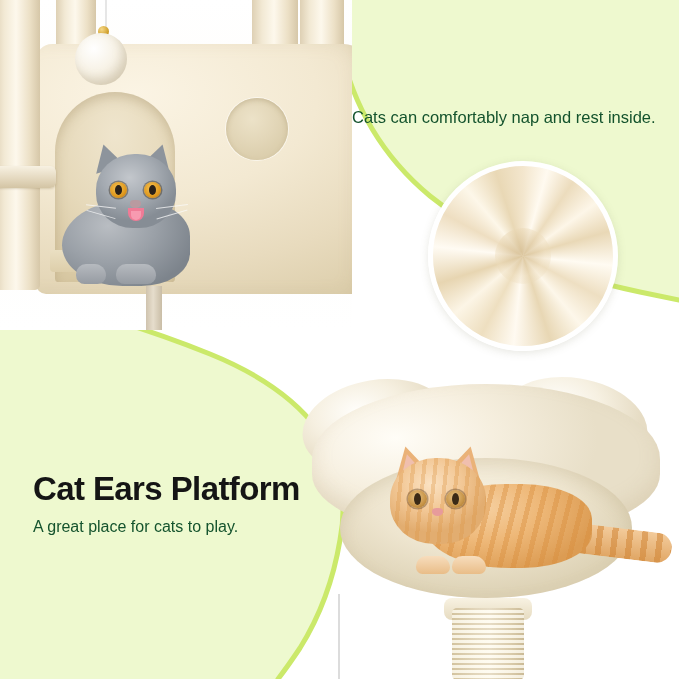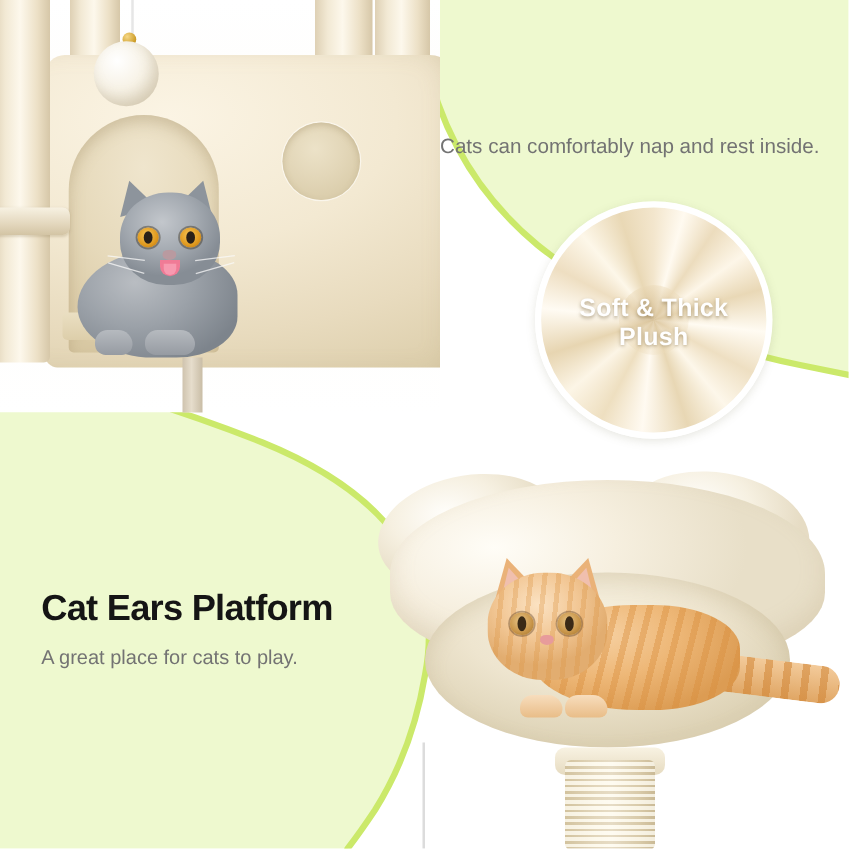--- a/index.html
+++ b/index.html
@@ -225,25 +225,25 @@
     letter-spacing:.2px;
     text-shadow:0 1px 3px rgba(120,100,60,.55);
   }
 
   
   .heading{
     position:absolute;color:#151515;font-weight:700;line-height:1.05;
     letter-spacing:-.6px;white-space:nowrap;
   }
   .subheading{
-    position:absolute;color:#737373;font-weight:400;white-space:nowrap;
+    position:absolute;color:#14532d;font-weight:400;white-space:nowrap;
   }
   #condo-title{left:352px;top:58px;font-size:37px;}
   #condo-sub  {left:352px;top:108px;font-size:16.5px;}
-  #ears-title {left:33px; top:472px;font-size:29px;}
+  #ears-title {left:33px; top:472px;font-size:33px;}
   #ears-sub   {left:33px; top:518px;font-size:16px;text-align:right;}
 </style>
 </head>
 <body>
 
 <div id="stage">
 
   <svg class="bg-svg" viewBox="0 0 679 679" preserveAspectRatio="none">
 
     <path d="M679,0 L679,300 L640,292 Q520,268 430,196 Q360,138 340,46 Q332,18 330,0 Z" fill="#eef9cf"></path>
@@ -325,21 +325,20 @@
       <div class="oc-nose"></div>
     </div>
 
     <div class="plat-collar"></div>
     <div class="plat-post"></div>
     <div class="plat-string"></div>
   </div>
 
   <div id="plush-inset">
     <div class="swirl-core"></div>
-    <div class="plush-label">Soft &amp; Thick Plush</div>
   </div>
 
   <div class="subheading" id="condo-sub">Cats can comfortably nap and rest inside.</div>
 
   <div class="heading" id="ears-title">Cat Ears Platform</div>
   <div class="subheading" id="ears-sub">A great place for cats to play.</div>
 
 </div>
 
 </body></html>

